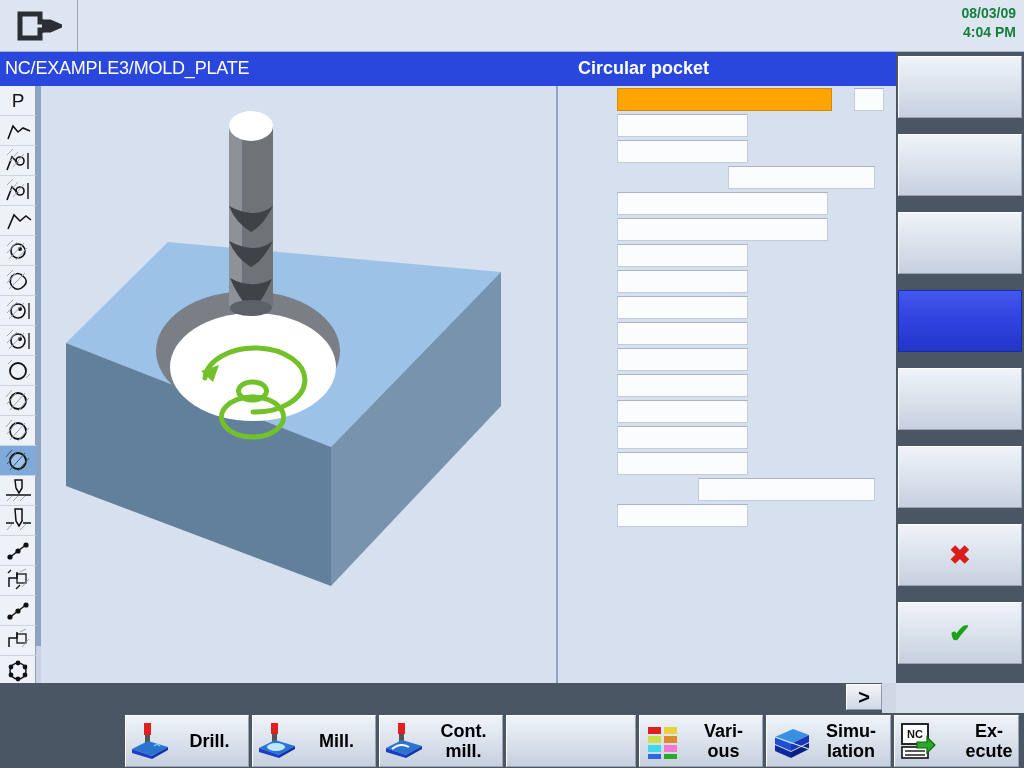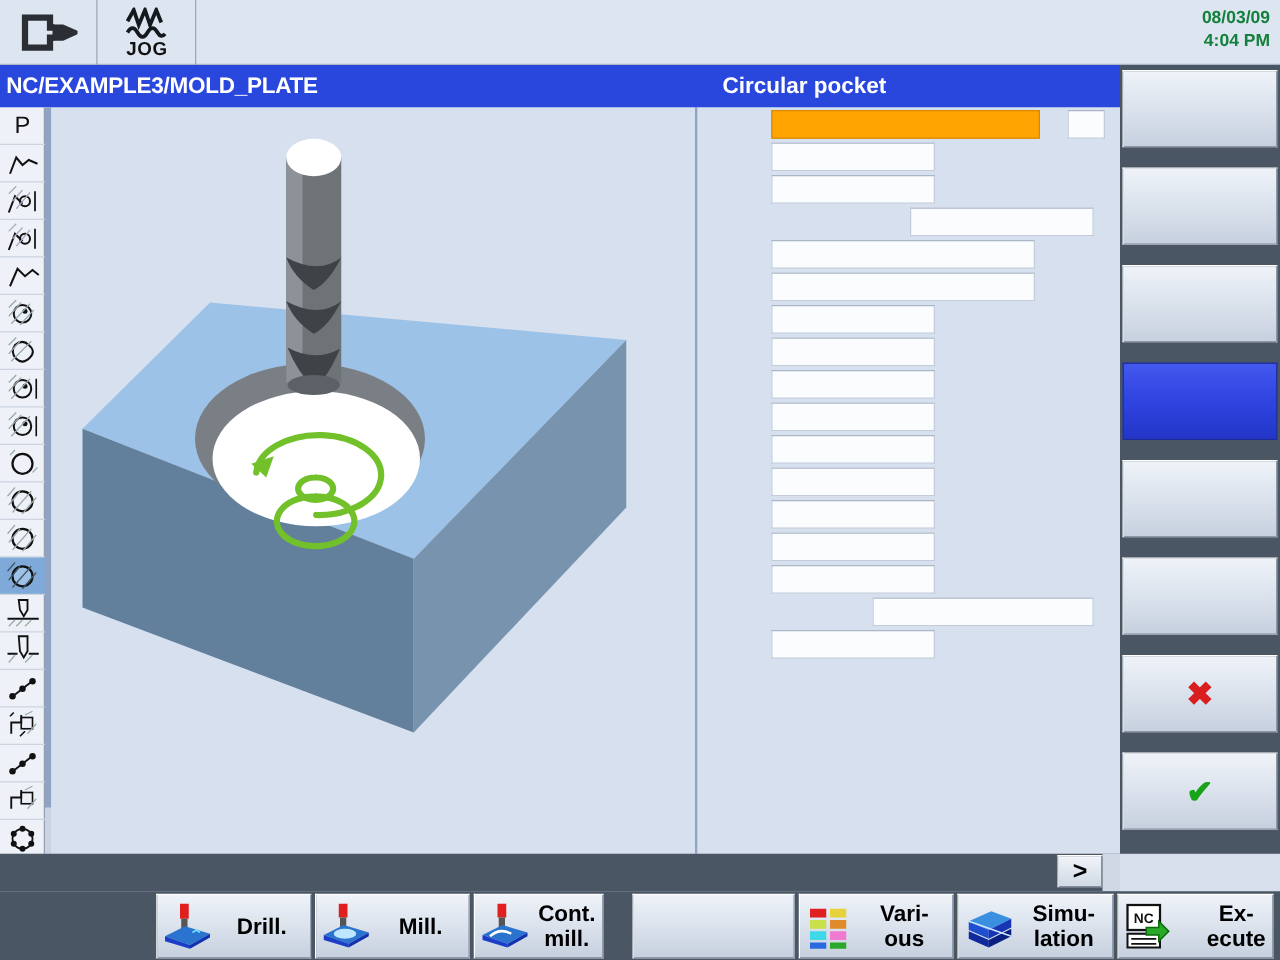--- a/index.html
+++ b/index.html
@@ -32,21 +32,21 @@
     font-family: "Liberation Sans", sans-serif; font-weight: bold;
   }
 
   
   .titlebar {
     position: absolute; left: 0; top: 52px; width: 896px; height: 34px;
     background: #2a47dd; color: #ffffff;
   }
   .titlebar .path {
     position: absolute; left: 5px; top: 6px;
-    font-size: 18px; font-weight: bold; letter-spacing: -0.2px;
+    font-size: 18px; font-weight: normal; letter-spacing: -0.2px;
   }
   .titlebar .op {
     position: absolute; left: 558px; top: 6px;
     font-size: 18px; font-weight: bold; margin-left: 20px;
   }
 
   
   .rail {
     position: absolute; left: 0; top: 86px; width: 36px; height: 597px;
     background: #eef2f8; border-right: 1px solid #94a0b2;
@@ -165,27 +165,20 @@
 <body>
 
 <div id="app">
 
   <div class="topbar">
     <div class="tb-cell tb-chan">
       <svg width="46" height="30" viewBox="0 0 46 30">
         <path d="M4 3 H24 V11 H34 L43 15 L34 19 H24 V27 H4 Z" fill="none" stroke="#2b2f34" stroke-width="5"></path>
         <path d="M26 8 L42 15 L26 22 Z" fill="#2b2f34"></path>
       </svg>
-    </div>
-    <div class="tb-cell tb-mode">
-      <svg width="40" height="26" viewBox="0 0 40 26">
-        <path d="M4 11 L9 2 L13 14 L18 2 L22 14 L27 2 L31 12" fill="none" stroke="#15181c" stroke-width="3"></path>
-        <path d="M4 20 q4 -7 8 0 q4 7 8 0 q4 -7 8 0 q3 5 6 1" fill="none" stroke="#15181c" stroke-width="3"></path>
-      </svg>
-      <span class="jog-label">JOG</span>
     </div>
     <div class="tb-cell tb-rest"></div>
     <div class="datetime">
       <div>08/03/09</div>
       <div>4:04 PM</div>
     </div>
   </div>
 
   <div class="titlebar">
     <div class="path">NC/EXAMPLE3/MOLD_PLATE</div>
@@ -505,21 +498,21 @@
             <polygon points="4,27 20,19 40,25 24,34" fill="#2a74d0"></polygon>
             <ellipse cx="21" cy="26" rx="9" ry="4" fill="#bfe6ff"></ellipse>
             <polygon points="4,27 24,34 24,37 4,31" fill="#1a3ec8"></polygon>
             <polygon points="24,34 40,25 40,28 24,37" fill="#1232b0"></polygon>
           </svg>
         </div>
         <div class="htxt">
           <div>Mill.</div>
         </div>
       </div>
-      <div class="hk" style="left: 379px; width: 104px;">
+      <div class="hk" style="left: 379px; width: 124px;">
         <div class="hicon">
           <svg width="44" height="40" viewBox="0 0 44 40">
             <rect x="16" y="2" width="7" height="11" fill="#e02020"></rect>
             <rect x="17" y="13" width="5" height="13" fill="#555"></rect>
             <polygon points="4,27 20,19 40,25 24,34" fill="#2a74d0"></polygon>
             <path d="M10 28 q8 -7 17 -2" fill="none" stroke="#fff" stroke-width="2"></path>
             <polygon points="4,27 24,34 24,37 4,31" fill="#1a3ec8"></polygon>
             <polygon points="24,34 40,25 40,28 24,37" fill="#1232b0"></polygon>
           </svg>
         </div>

